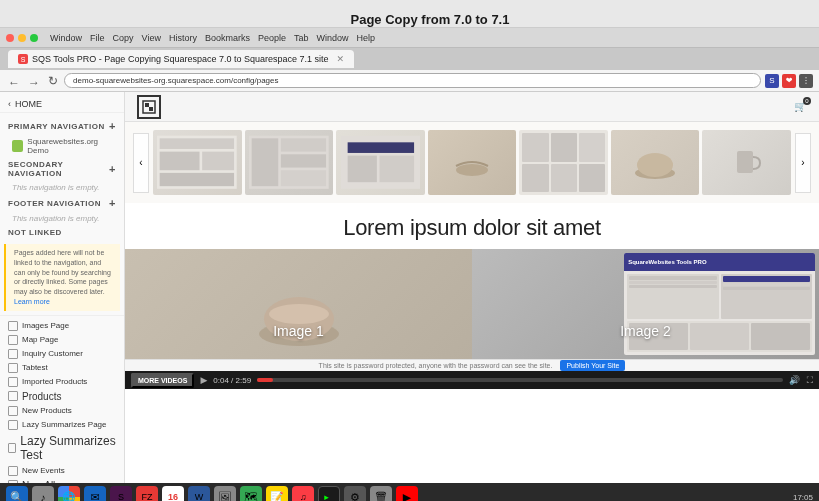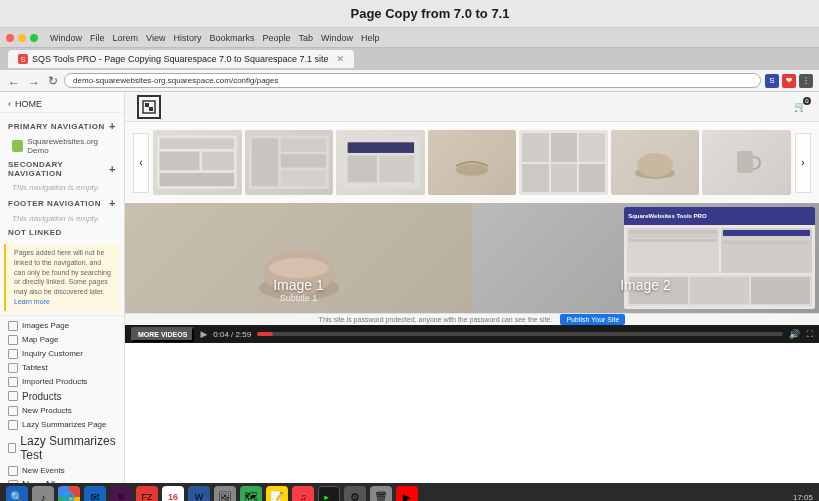--- a/index.html
+++ b/index.html
@@ -9,21 +9,21 @@
       background: #f0f0f0;
       font-family: -apple-system, BlinkMacSystemFont, 'Segoe UI', sans-serif;
       overflow: hidden;
     }
 
     
     #title-bar {
       height: 28px;
       background: #e8e8e8;
       display: flex;
-      align-items: center;
+      align-items: flex-end;
       justify-content: center;
       border-bottom: 1px solid #ccc;
       padding-left: 41px;
     }
     #title-bar span {
       font-size: 13px;
       font-weight: 600;
       color: #1a1a1a;
     }
 
@@ -412,21 +412,21 @@
   <span>Page Copy from 7.0 to 7.1</span>
 </div>
 
 <div id="browser-chrome">
   <span class="traffic-light tl-red"></span>
   <span class="traffic-light tl-yellow"></span>
   <span class="traffic-light tl-green"></span>
   <div class="chrome-menu">
     <span>Window</span>
     <span>File</span>
-    <span>Lorem</span>
+    <span>Copy</span>
     <span>View</span>
     <span>History</span>
     <span>Bookmarks</span>
     <span>People</span>
     <span>Tab</span>
     <span>Window</span>
     <span>Help</span>
   </div>
 </div>
 
@@ -626,37 +626,37 @@
                 <rect x="5" y="8" width="16" height="22" rx="2" fill="#c0bbb5"></rect>
                 <path d="M21 14 Q28 14 28 20 Q28 26 21 26" stroke="#b0aba5" stroke-width="2" fill="none"></path>
               </svg>
             </div>
           </div>
         </div>
         <div class="gallery-nav-btn">›</div>
       </div>
     </div>
 
+    <div id="lorem-heading">Lorem ipsum dolor sit amet</div>
 
     <div id="bottom-section">
 
       <div class="bottom-image bi-left">
         <div style="position:absolute;top:0;left:0;right:0;bottom:0;background:linear-gradient(135deg,#c8bfb0,#b8afa0);">
           <div style="position:absolute;bottom:10px;left:0;right:0;text-align:center;">
             <div style="display:flex;align-items:center;justify-content:center;height:70px;">
               <svg width="100" height="70" viewBox="0 0 100 70">
                 <ellipse cx="50" cy="55" rx="40" ry="12" fill="#a89880" opacity="0.6"></ellipse>
                 <ellipse cx="50" cy="40" rx="35" ry="22" fill="#c4b09c"></ellipse>
                 <ellipse cx="50" cy="35" rx="30" ry="10" fill="#d4c0ac"></ellipse>
               </svg>
             </div>
           </div>
         </div>
         <div class="bi-label">Image 1</div>
-        <div class="bi-sublabel">Subtitle 1</div>
       </div>
 
       <div class="bottom-image bi-right">
         <div style="position:absolute;top:0;left:0;right:0;bottom:0;background:linear-gradient(135deg,#bbb,#999);">
 
           <div style="position:absolute;top:4px;right:4px;width:55%;height:calc(100% - 8px);background:#e8e5e2;border-radius:2px;overflow:hidden;">
             <div style="background:#3a3a8a;height:18px;display:flex;align-items:center;padding:0 4px;">
               <span style="color:white;font-size:6px;font-weight:600;">SquareWebsites Tools PRO</span>
             </div>
             <div style="padding:3px;display:grid;grid-template-columns:1fr 1fr;gap:2px;height:calc(100% - 18px);overflow:hidden;">

